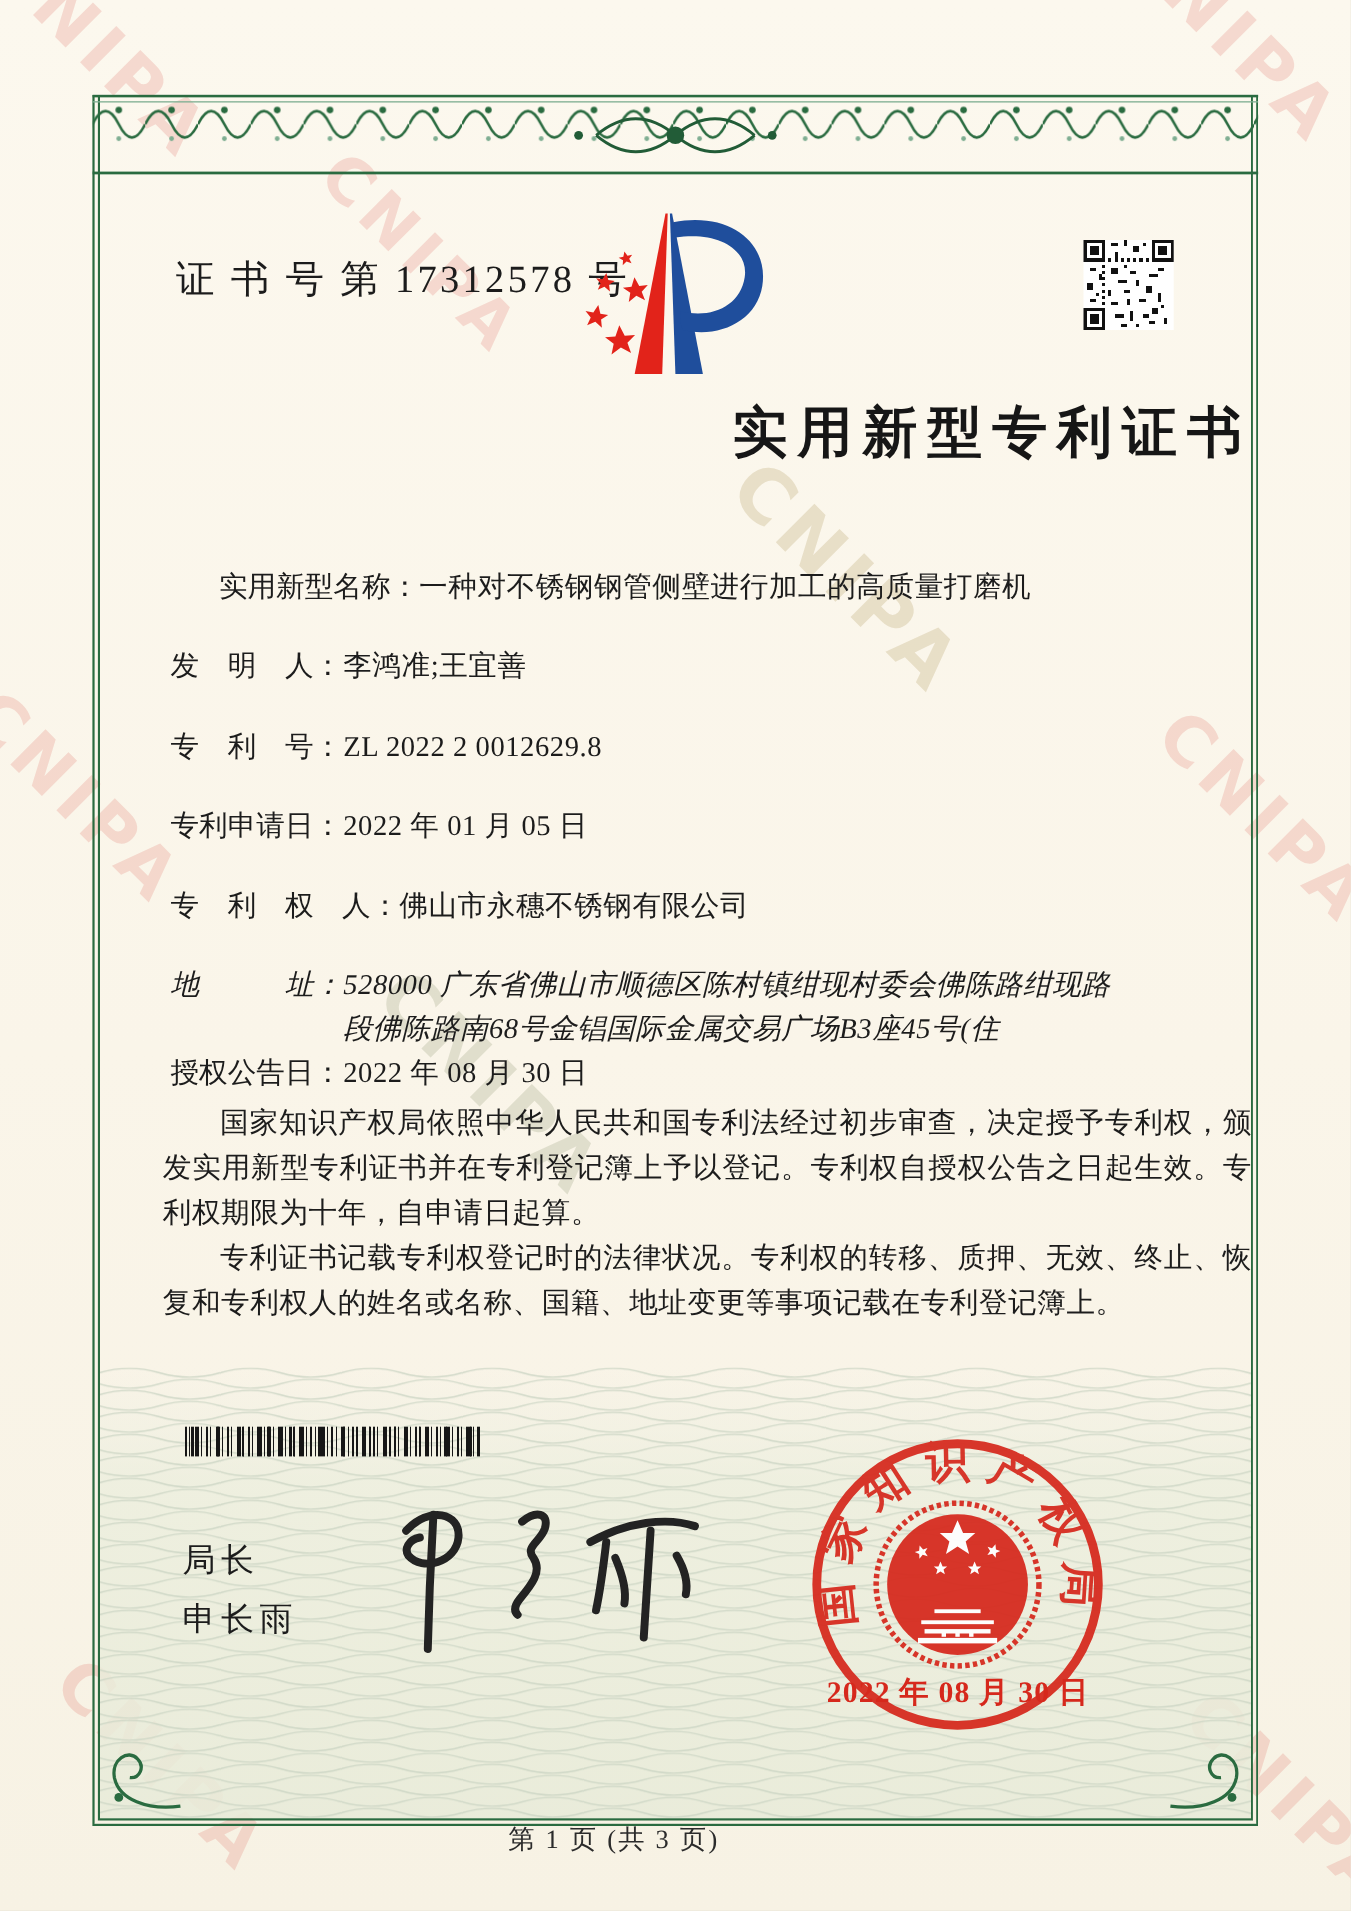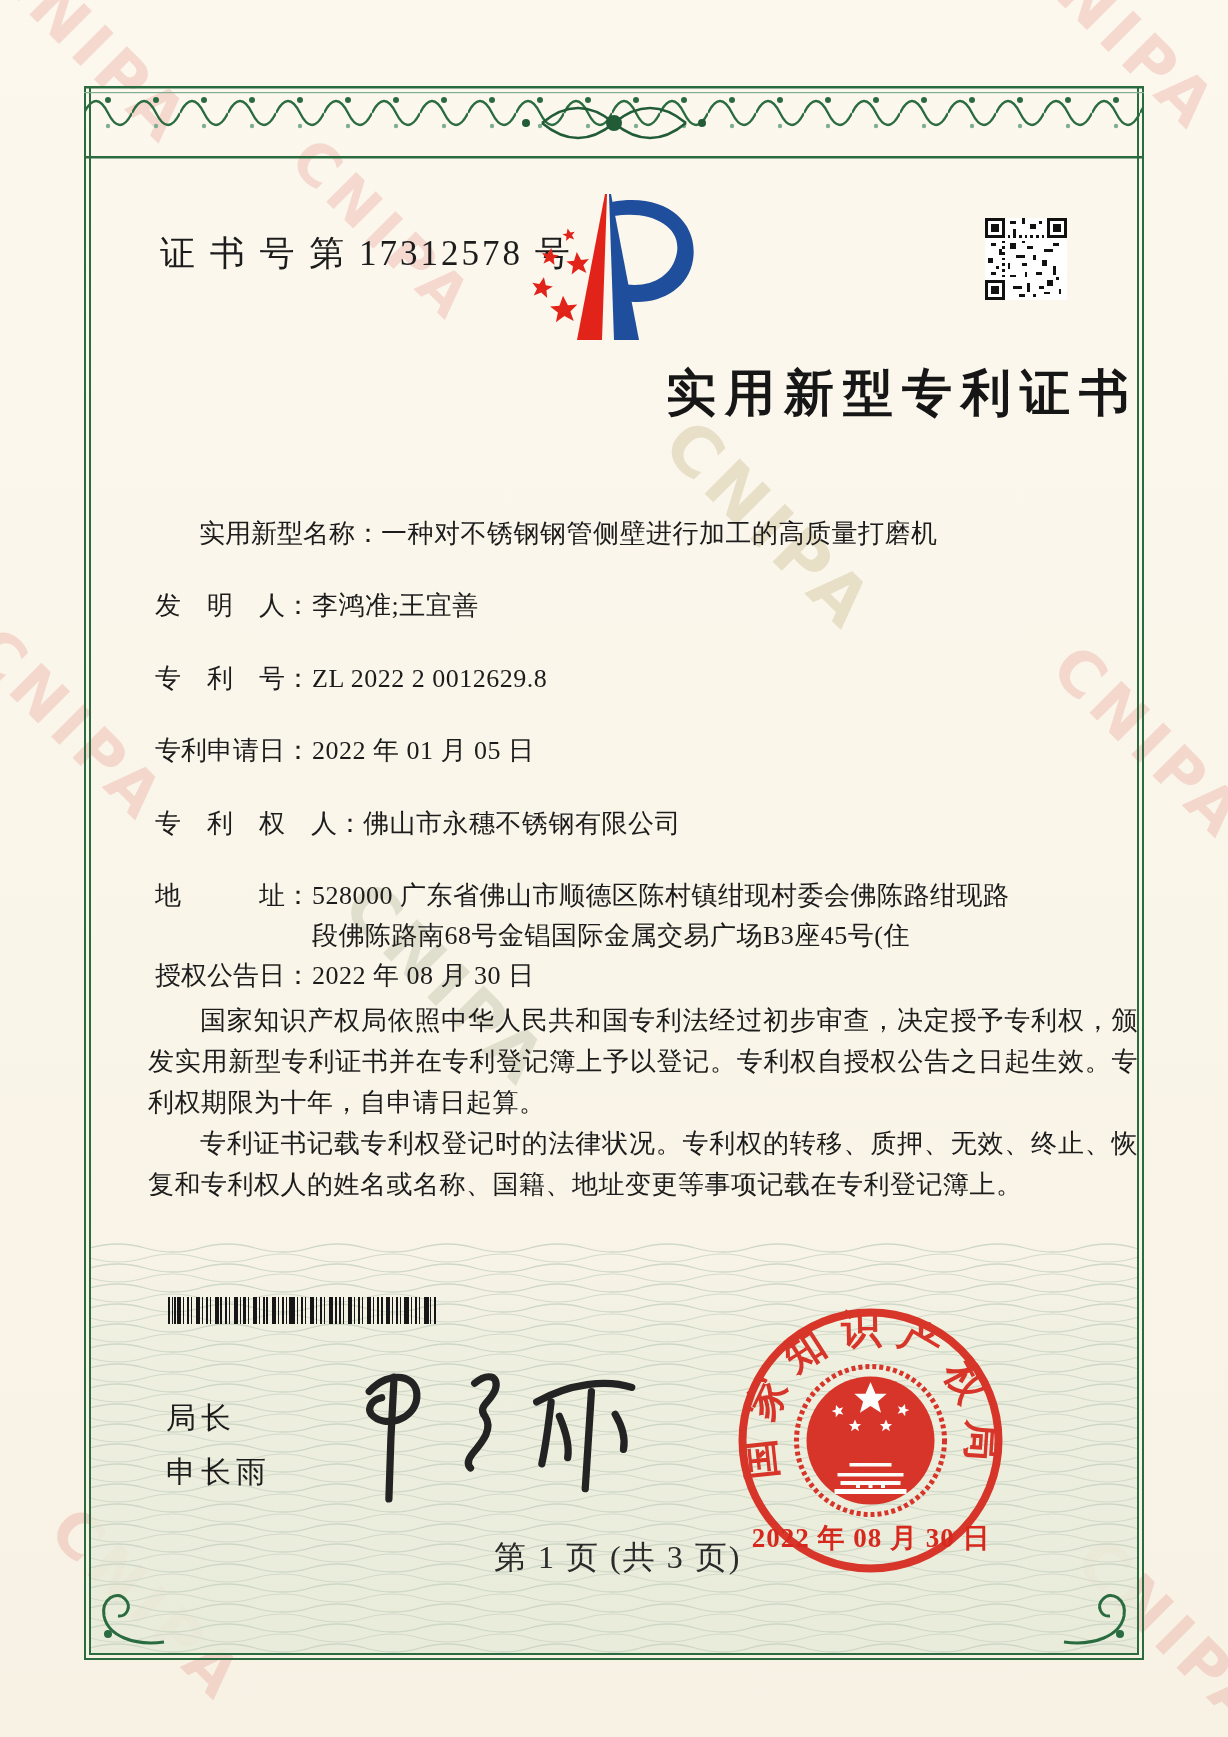--- a/index.html
+++ b/index.html
@@ -40,21 +40,21 @@
   .title{
     position:absolute;left:90px;right:90px;top:360px;
     text-align:right;font-size:50px;font-weight:bold;letter-spacing:9px;
     color:#161616;
   }
 
   .row{position:absolute;left:155px;width:960px;font-size:26px;line-height:40px;white-space:nowrap;}
   .row .lbl{display:inline-block;min-width:157px;}
   .row .val{letter-spacing:0.5px;}
   .row-addr{white-space:normal;}
-  .row-addr .wrap{display:flex;}
+  .row-addr .wrap{display:flex;font-style:italic;}
   .row-addr .val{display:inline-block;width:714px;letter-spacing:0.5px;}
   .pair2{position:absolute;left:410px;top:0;}
 
   .paras{position:absolute;left:148px;top:1000px;width:990px;font-size:26px;line-height:41px;text-align:justify;}
   .paras p{margin:0;text-indent:2em;letter-spacing:0.5px;}
 
   .wavy{position:absolute;left:90px;top:1243px;width:1048px;height:410px;}
 
   .barcode{
     position:absolute;left:168px;top:1297px;width:270px;height:27px;
@@ -66,21 +66,21 @@
   .director-title{position:absolute;left:166px;top:1398px;font-size:30px;letter-spacing:5px;}
   .director-name{position:absolute;left:166px;top:1452px;font-size:30px;letter-spacing:5px;}
   .signature{position:absolute;left:330px;top:1352px;width:310px;height:170px;}
 
   .seal{position:absolute;left:733px;top:1303px;width:275px;height:275px;}
   .seal-date{
     position:absolute;left:700px;top:1520px;width:342px;text-align:center;
     color:#d6281c;font-size:27px;letter-spacing:1px;font-weight:bold;
   }
 
-  .page-info{position:absolute;left:462px;top:1536px;font-size:32px;letter-spacing:2px;color:#2b2b2b;margin-left:32px;}
+  .page-info{position:absolute;left:462px;top:1656px;font-size:24px;letter-spacing:2px;color:#2b2b2b;}
 
   .footer-note{
     position:absolute;left:441px;top:1686px;width:220px;
     text-align:center;font-size:25px;letter-spacing:2px;
     background:#fffdf6;padding:5px 10px;
   }
 </style>
 </head>
 <body>
 

